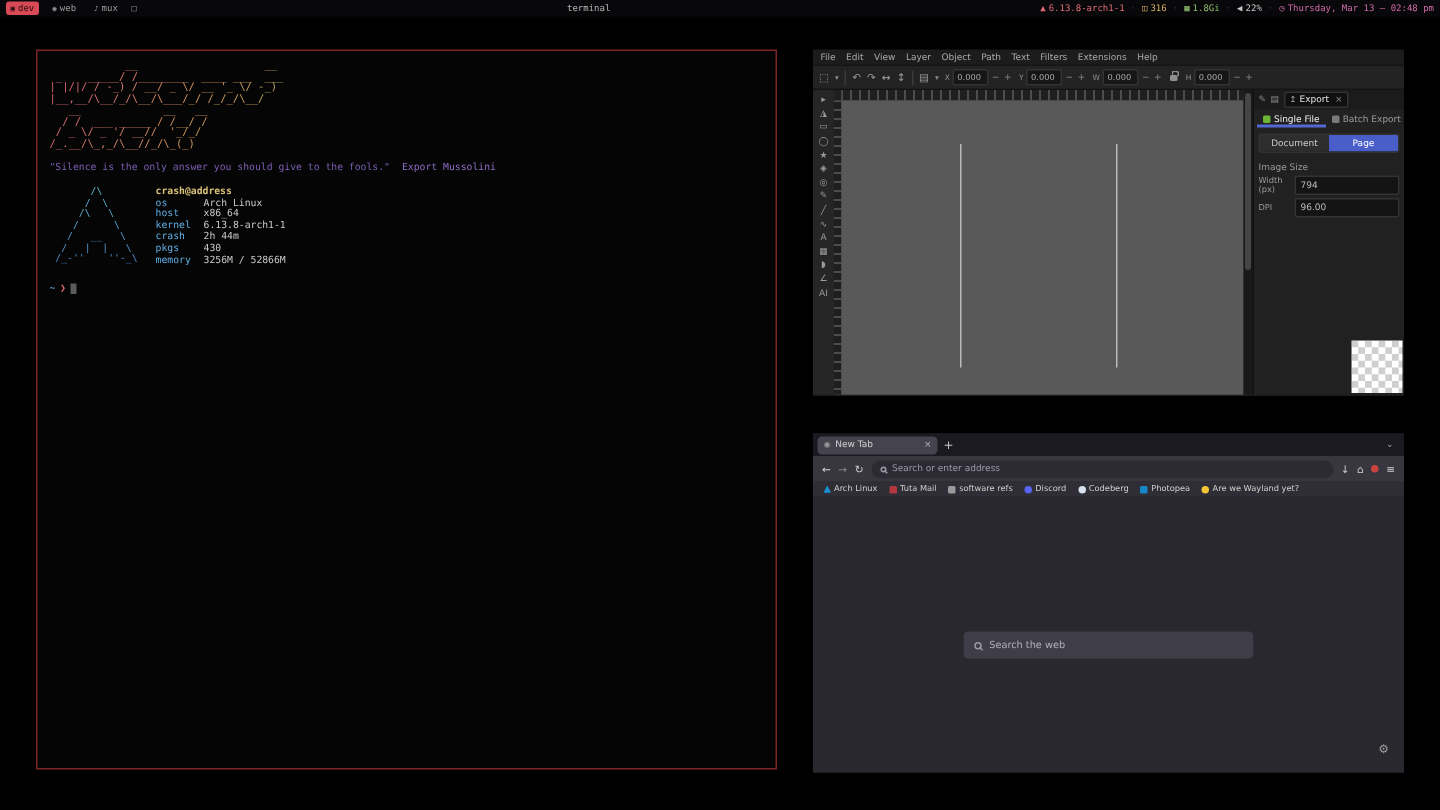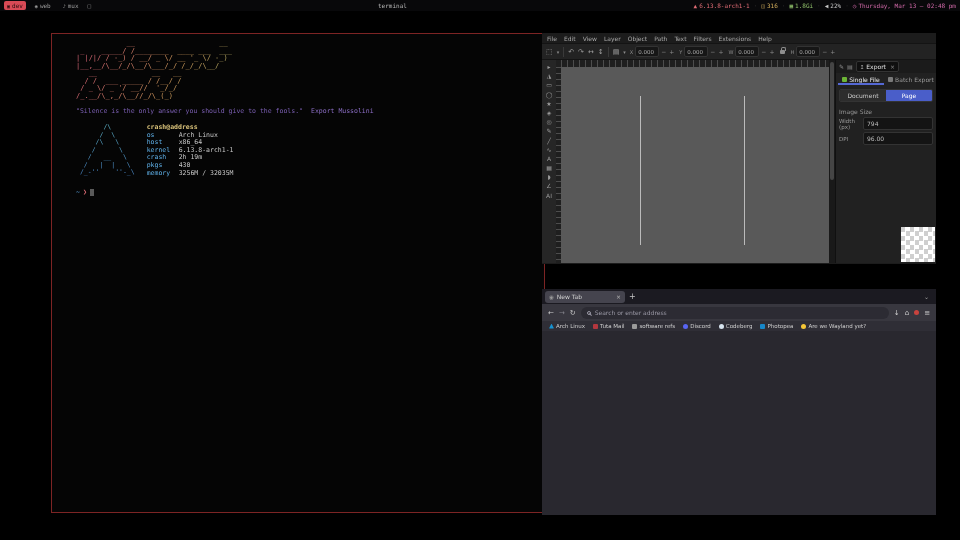--- a/index.html
+++ b/index.html
@@ -17,22 +17,22 @@
   .layout-sym { color:#8a8a8a; }
   .bar-title { position:absolute; left:378px; top:0; height:11px; line-height:11px; color:#b5b5b5; }
   .bar-right { margin-left:auto; display:flex; align-items:center; gap:4px; }
   .mod { display:flex; align-items:center; gap:2px; }
   .sep { color:#3c3c3c; }
   .mod.kernel { color:#e06c75; } .mod.pkgs { color:#d8b25e; }
   .mod.mem { color:#8fbf6a; } .mod.vol { color:#c7c7c7; } .mod.clock { color:#d069a8; }
 
   
   .terminal { position:absolute; left:24px; top:33px; width:494px; height:480px;
-    background:#050505; border:1px solid #7d2424; padding:6px 24px;
-    font-family:"DejaVu Sans Mono", monospace; font-size:6.5px; color:#b8b8b8;margin-left:27px; }
+    background:#050505; border:1px solid #7d2424; padding:6px 8px;
+    font-family:"DejaVu Sans Mono", monospace; font-size:6.5px; color:#b8b8b8; }
   .term-art { font-size:7px; line-height:7.5px; white-space:pre;
     background:linear-gradient(115deg,#e0697a 4%,#d9a15f 24%,#9bc06f 46%,#5bbcc4 66%,#5f9fe8 88%);
     -webkit-background-clip:text; background-clip:text; color:transparent; }
   .term-quote { margin-top:7px; color:#7b5fb3; font-size:6.5px; }
   .term-quote .author { margin-left:8px; color:#8d6fc7; }
   .fetch { margin-top:9px; display:flex; gap:12px; align-items:flex-start; }
   .fetch-logo { white-space:pre; font-size:6.5px; line-height:7.5px;
     background:linear-gradient(180deg,#67c6dc,#4f8fd8);
     -webkit-background-clip:text; background-clip:text; color:transparent; }
   .fetch-info { font-size:6.5px; line-height:7.6px; }
@@ -212,27 +212,27 @@
         <div class="fi-row">
           <span class="lbl">os</span><span class="val">Arch Linux</span>
         </div>
         <div class="fi-row">
           <span class="lbl">host</span><span class="val">x86_64</span>
         </div>
         <div class="fi-row">
           <span class="lbl">kernel</span><span class="val">6.13.8-arch1-1</span>
         </div>
         <div class="fi-row">
-          <span class="lbl">crash</span><span class="val">2h 19m</span>
+          <span class="lbl">crash</span><span class="val">2h 44m</span>
         </div>
         <div class="fi-row">
           <span class="lbl">pkgs</span><span class="val">430</span>
         </div>
         <div class="fi-row">
-          <span class="lbl">memory</span><span class="val">3256M / 32035M</span>
+          <span class="lbl">memory</span><span class="val">3256M / 52866M</span>
         </div>
       </div>
     </div>
     <div class="prompt">
       <span class="cwd">~</span>
       <span class="psym">❯</span>
       <span class="cursor"></span>
     </div>
   </div>
 
@@ -400,15 +400,22 @@
       </span>
       <span class="bm">
         <span class="bmi photopea"></span>
         <span>Photopea</span>
       </span>
       <span class="bm">
         <span class="bmi wayland"></span>
         <span>Are we Wayland yet?</span>
       </span>
     </div>
+    <div class="bw-content">
+      <div class="nt-search">
+        <span class="mag"></span>
+        <span class="nt-text">Search the web</span>
+      </div>
+      <span class="nt-gear">⚙</span>
+    </div>
   </div>
 
 </div>
 
 </body></html>

